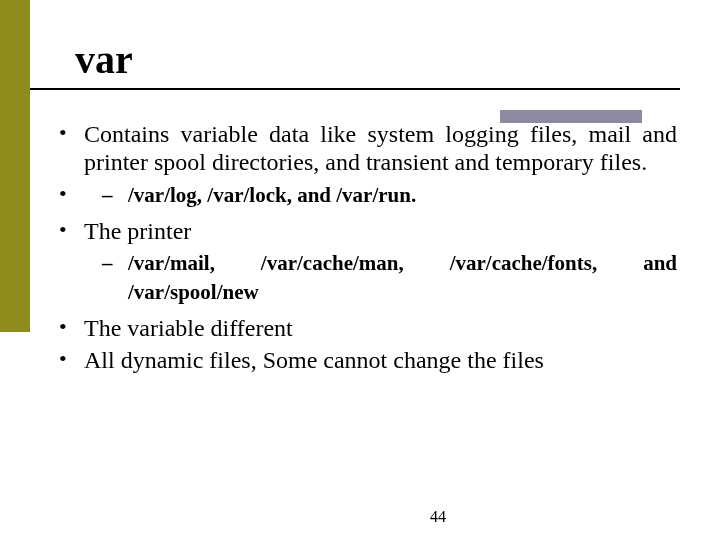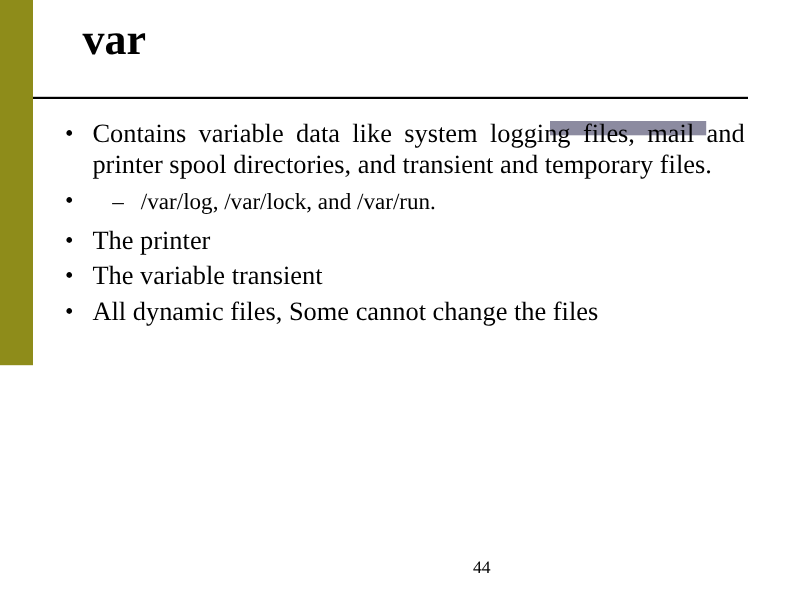--- a/index.html
+++ b/index.html
@@ -12,21 +12,21 @@
     overflow:hidden;
   }
   .olive-bar{
     position:absolute;
     left:0;top:0;
     width:30px;height:332px;
     background:#8e8c1a;
   }
   .title-wrap{
     position:absolute;
-    left:75px;top:16px;
+    left:75px;top:40px;
     width:605px;
   }
   .title{
     font-size:40px;
     line-height:1;
     margin:0;
   }
   .title-rule{
     position:absolute;
     left:30px;top:88px;
@@ -34,21 +34,21 @@
     border-top:2px solid #000;
   }
   .accent-block{
     position:absolute;
     left:500px;top:110px;
     width:142px;height:13px;
     background:#8c8ba0;
   }
   .content{
     position:absolute;
-    left:47px;top:108px;
+    left:47px;top:120px;
     width:630px;
     font-size:24px;
     line-height:1.18;
   }
   ul.top{list-style:none;margin:0;padding:0}
   ul.top>li{
     position:relative;
     padding-left:37px;
     margin:0 0 4px 0;
   }
@@ -58,20 +58,21 @@
     left:12px;top:0;
     font-size:22px;
   }
   ul.top>li.justify>span{display:block;text-align:justify}
   ul.sub{list-style:none;margin:4px 0 8px 0;padding:0}
   ul.sub>li{
     position:relative;
     padding-left:44px;
     font-size:21px;
     line-height:1.35;
+    font-weight:bold;
   }
   ul.sub>li::before{
     content:"–";
     position:absolute;
     left:18px;top:0;
   }
   ul.sub>li.justify>span{display:block;text-align:justify}
   .page-num{
     position:absolute;
     left:430px;top:508px;
@@ -97,23 +98,28 @@
     </li>
     <li class="justify">
       <ul class="sub">
         <li>
           <span>/var/log, /var/lock, and /var/run.</span>
         </li>
       </ul>
     </li>
     <li>
       <span>The printer</span>
+      <ul class="sub">
+        <li class="justify">
+          <span> /var/mail, /var/cache/man, /var/cache/fonts, and /var/spool/new</span>
+        </li>
+      </ul>
     </li>
     <li>
-      <span>The variable transient</span>
+      <span>The variable different</span>
     </li>
     <li>
       <span>All dynamic files, Some cannot change the files</span>
     </li>
   </ul>
 </div>
 
 <div class="page-num">44</div>
 
 </body></html>

